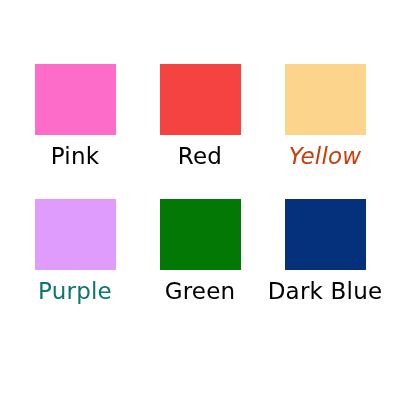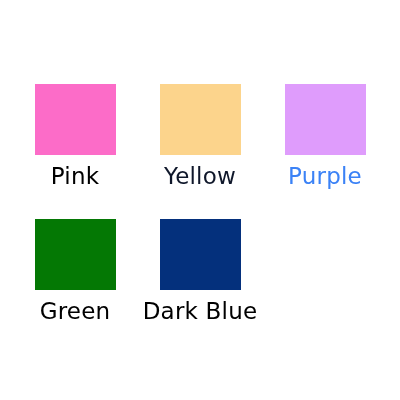--- a/index.html
+++ b/index.html
@@ -25,21 +25,21 @@
     position: absolute;
     left: 0;
     top: 0;
     width: 400px;
     height: 400px;
     display: grid;
     grid-template-columns: 125px 125px 125px;
     grid-template-rows: 135px 135px;
     justify-content: center;
     align-content: start;
-    padding-top: 84px;
+    padding-top: 64px;
     box-sizing: border-box;
   }
 
   .swatch-cell {
     display: flex;
     flex-direction: column;
     align-items: center;
     justify-content: flex-start;
   }
 
@@ -65,29 +65,33 @@
 <body>
 
 <div id="swatch-board" style="background-color: rgb(255, 255, 255);">
   <div class="swatch-grid">
 
     <div class="swatch-cell">
       <div class="swatch-chip" style="background-color: rgb(252, 108, 200);"></div>
       <div class="swatch-label" style="color: rgb(0, 0, 0);">Pink</div>
     </div>
 
+    <div class="swatch-cell">
+      <div class="swatch-chip" style="background-color: rgb(244, 67, 64);"></div>
+      <div class="swatch-label" style="color: rgb(0, 0, 0);">Red</div>
+    </div>
 
     <div class="swatch-cell">
       <div class="swatch-chip" style="background-color: rgb(252, 212, 140);"></div>
-      <div class="swatch-label" style="color: #0f172a;">Yellow</div>
+      <div class="swatch-label" style="color: #c2410c; font-style: italic;">Yellow</div>
     </div>
 
     <div class="swatch-cell">
       <div class="swatch-chip" style="background-color: rgb(223, 156, 252);"></div>
-      <div class="swatch-label" style="color: #3b82f6;">Purple</div>
+      <div class="swatch-label" style="color: #0f766e;">Purple</div>
     </div>
 
     <div class="swatch-cell">
       <div class="swatch-chip" style="background-color: rgb(4, 120, 4);"></div>
       <div class="swatch-label" style="color: #000000;">Green</div>
     </div>
 
     <div class="swatch-cell">
       <div class="swatch-chip" style="background-color: rgb(4, 48, 124);"></div>
       <div class="swatch-label" style="color: #000000;">Dark Blue</div>

